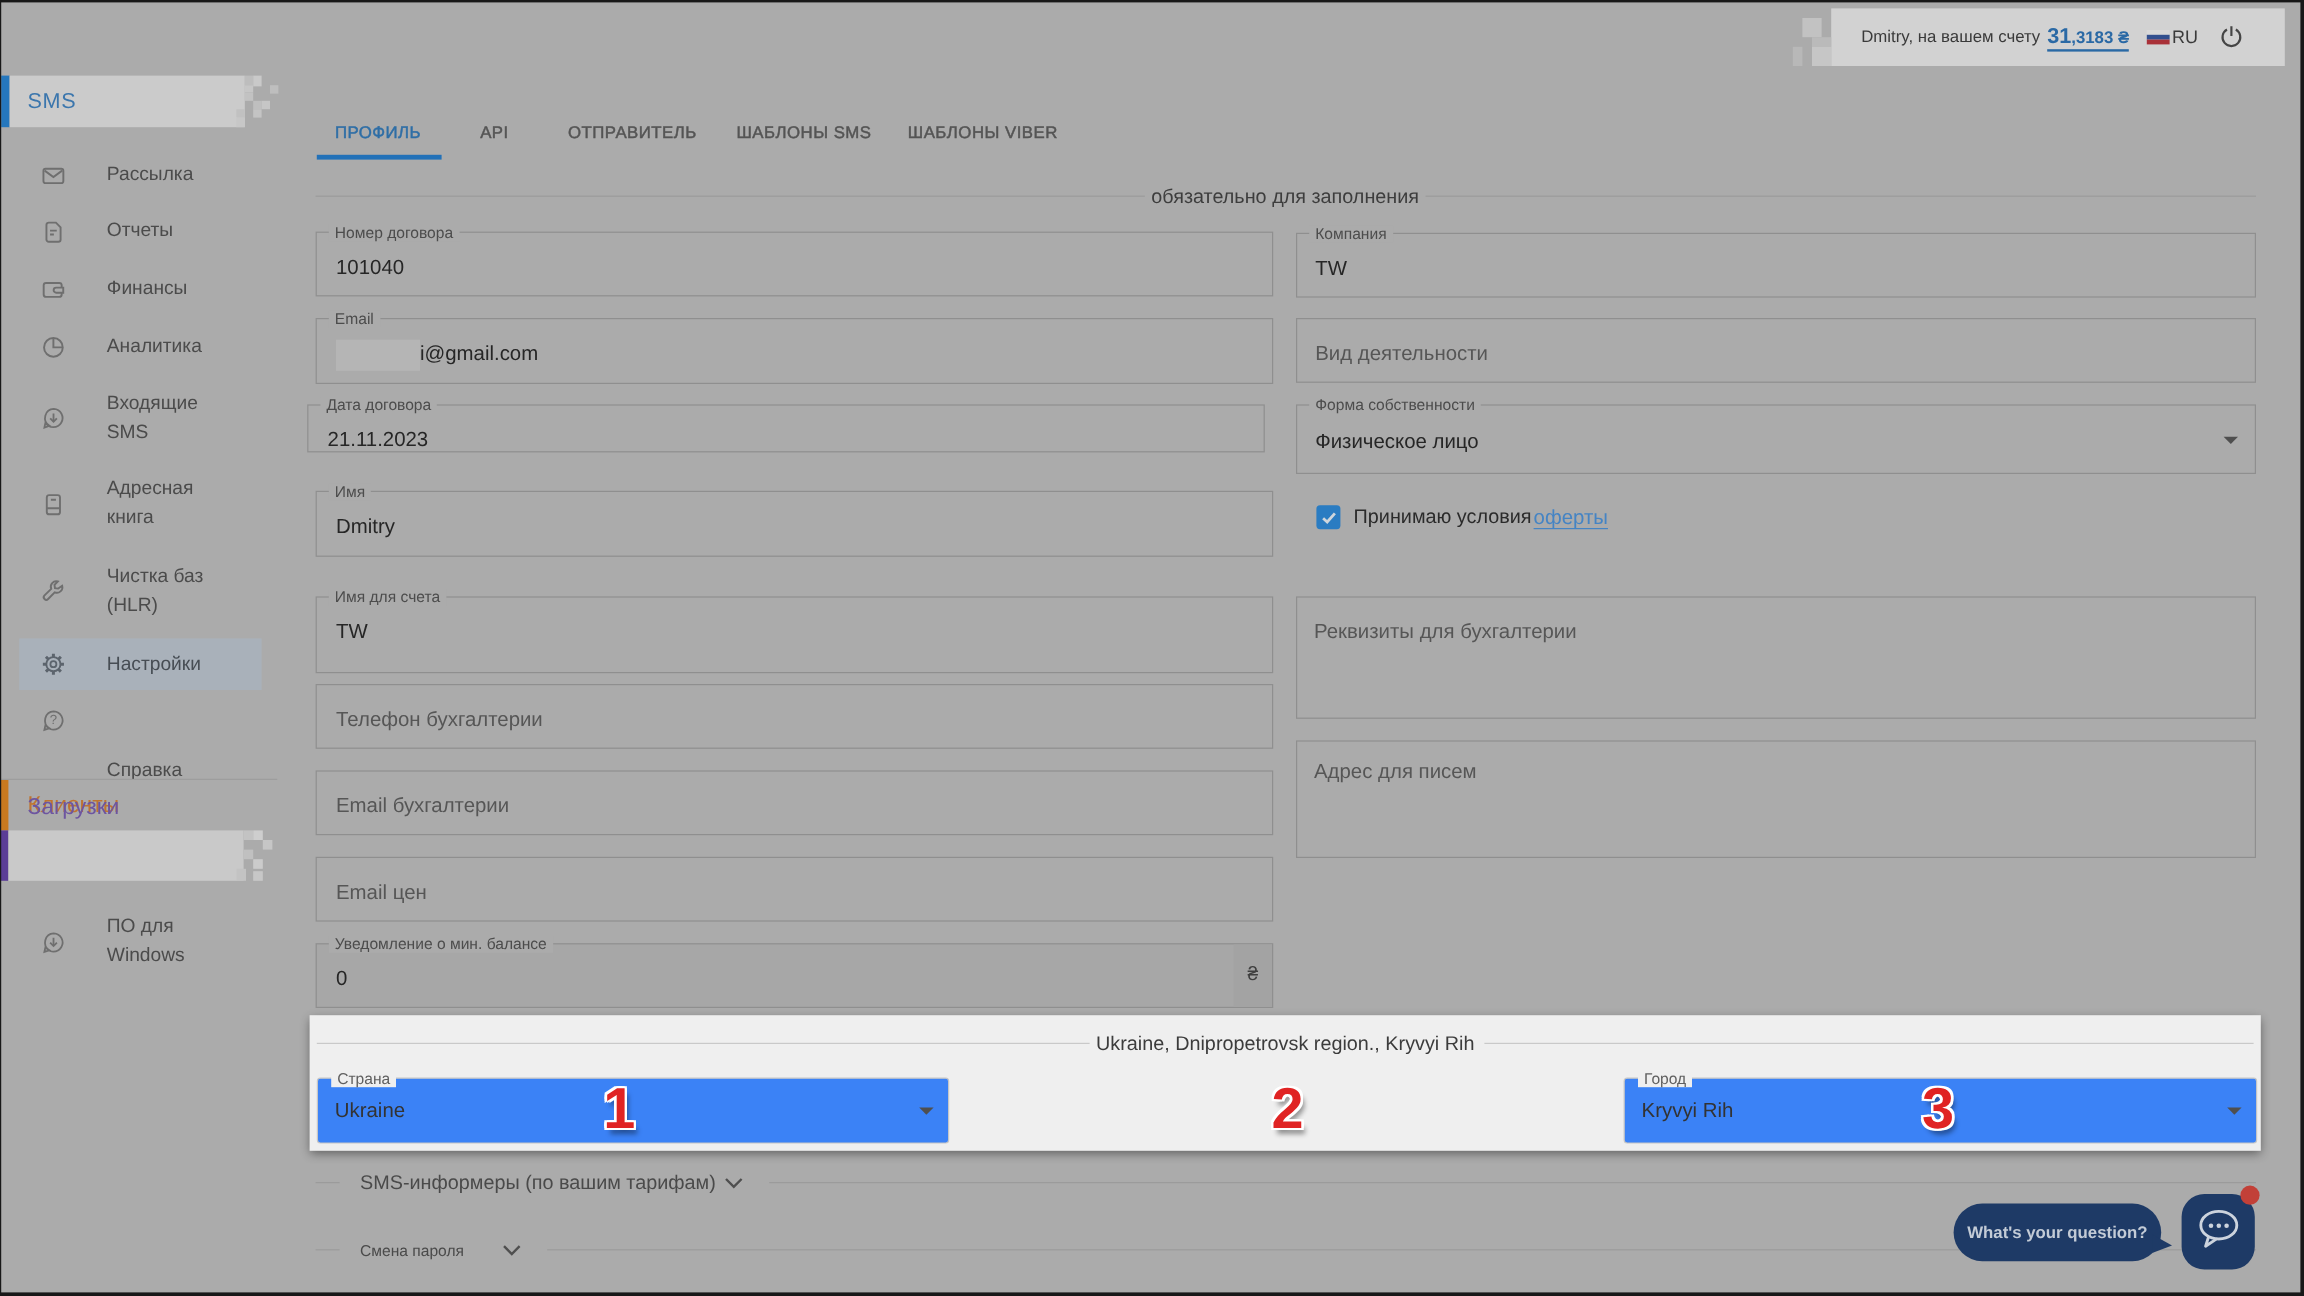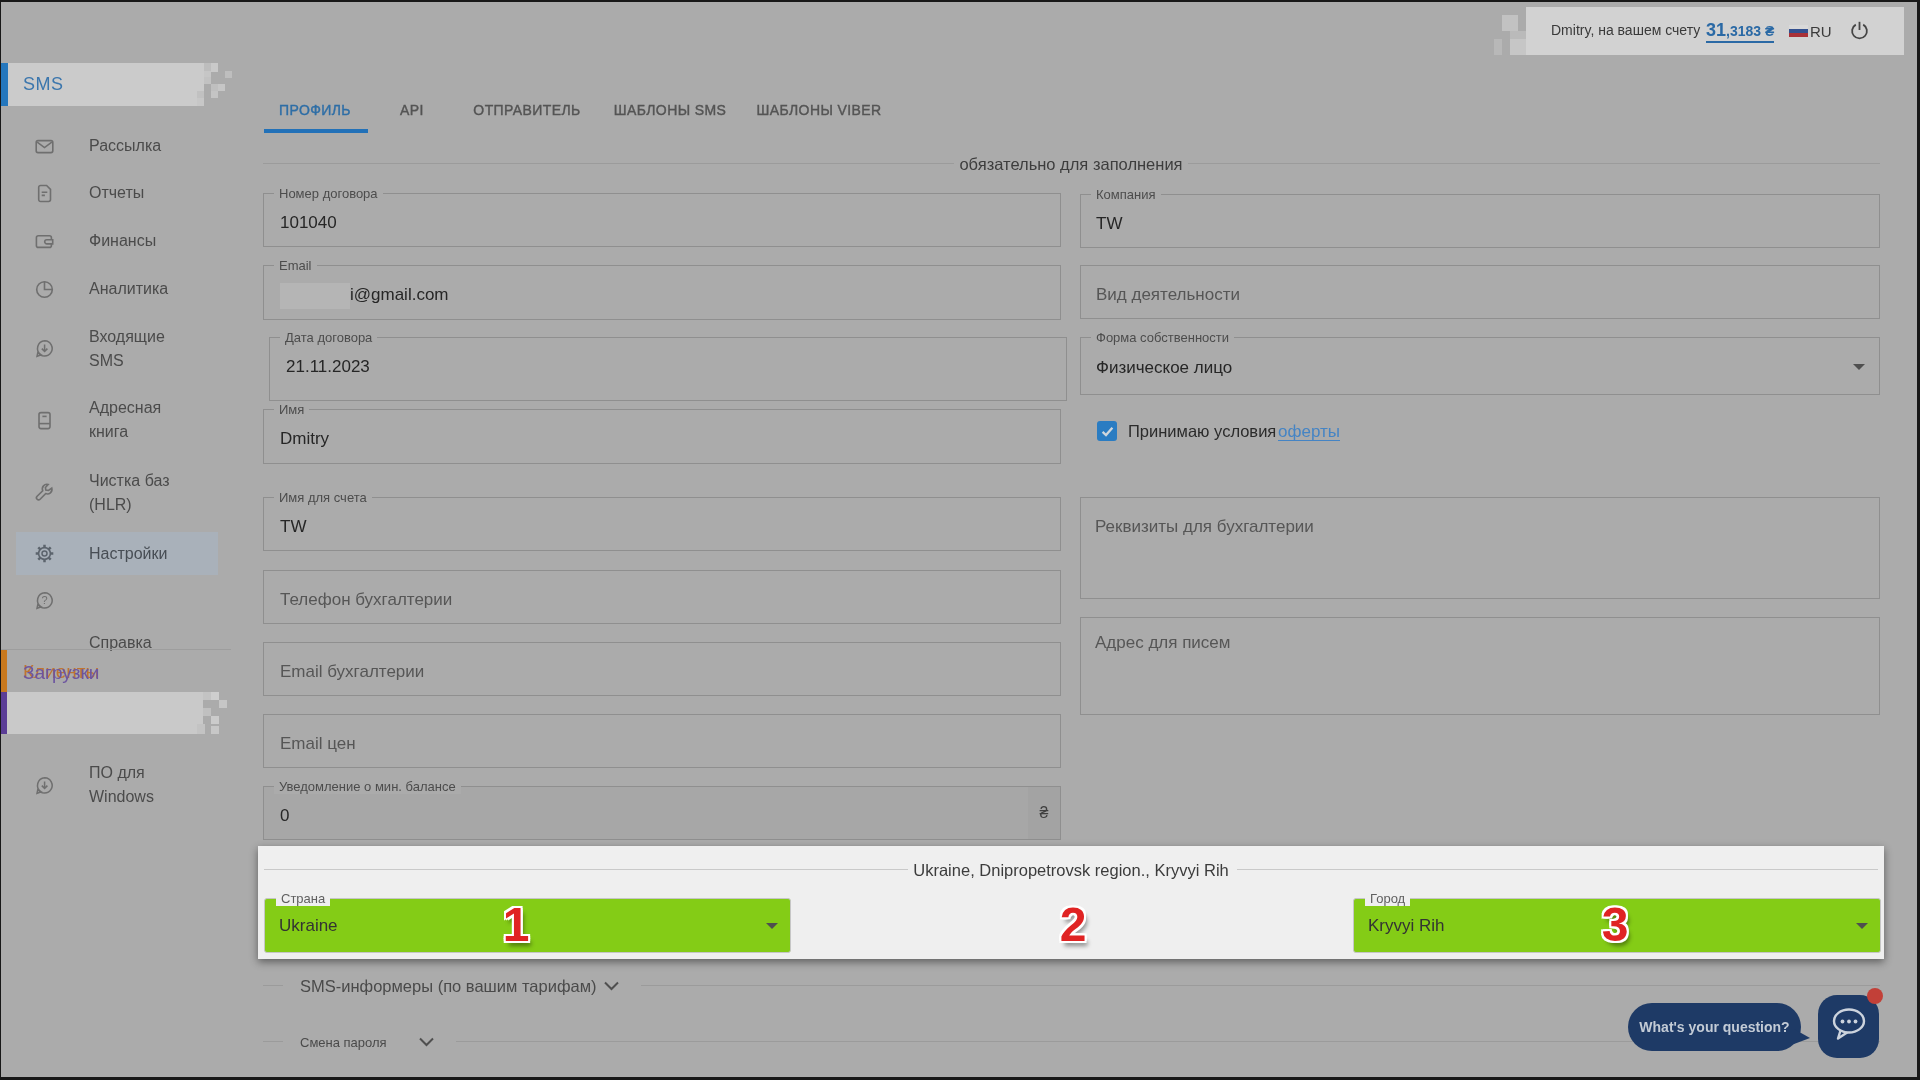--- a/index.html
+++ b/index.html
@@ -15,21 +15,21 @@
   .field .val { position:absolute; left:16px; top:20px; font-size:17px; line-height:17px;
     color:#262626; white-space:nowrap; }
   .ph { color:#565656 !important; }
   
   .mi { position:absolute; left:89px; font-size:16px; color:#4b4b4b; line-height:24px; white-space:nowrap; }
   .ico { position:absolute; left:34px; width:21px; height:21px; }
   
   .tab { position:absolute; top:103px; font-size:14px; line-height:14px; color:#545454;
     letter-spacing:0.4px; white-space:nowrap; transform:translateX(-50%); -webkit-text-stroke:0.4px currentColor; }
   
-  .sfield { position:absolute; background:#84cc16; border:1px solid #c6c6c6; border-radius:3px;text-align:center; }
+  .sfield { position:absolute; background:#3b82f6; border:1px solid #c6c6c6; border-radius:3px;text-align:center; }
   .sfield .lab { position:absolute; top:-7px; left:11px; background:#efefef; padding:0 5px;
     font-size:13px; line-height:14px; color:#5f5f5f; white-space:nowrap; }
   .sfield .val { position:absolute; left:14px; top:18px; font-size:17px; line-height:17px;
     color:#333333; white-space:nowrap; }
   .arrow { position:absolute; width:0; height:0; border-left:7px solid transparent;
     border-right:7px solid transparent; border-top:7px solid #4f4f4f; }
   .rednum { position:absolute; font-size:48px; line-height:48px; font-weight:bold; color:#e02323;
     transform:translateX(-50%);
     text-shadow:-2px -2px 0 #fff, 2px -2px 0 #fff, -2px 2px 0 #fff, 2px 2px 0 #fff,
       -2px 0 0 #fff, 2px 0 0 #fff, 0 -2px 0 #fff, 0 2px 0 #fff, 3px 5px 4px rgba(0,0,0,0.4); }
@@ -168,29 +168,29 @@
 
 <div class="field" style="left:263px; top:193px; width:798px; height:54px;">
   <span class="lab">Номер договора</span>
     <span class="val">101040</span>
 </div>
 <div class="field" style="left:263px; top:265px; width:798px; height:55px;">
   <span class="lab">Email</span>
   <span class="ab" style="left:16px; top:17px; width:70px; height:26px; background:#b5b5b5;"></span>
   <span class="val" style="left:86px;">i@gmail.com</span>
 </div>
-<div class="field" style="left:269px; top:337px; width:798px; height:64px;">
+<div class="field" style="left:256px; top:337px; width:798px; height:40px;">
   <span class="lab">Дата договора</span>
     <span class="val">21.11.2023</span>
 </div>
 <div class="field" style="left:263px; top:409px; width:798px; height:55px;">
   <span class="lab">Имя</span>
     <span class="val">Dmitry</span>
 </div>
-<div class="field" style="left:263px; top:497px; width:798px; height:54px;padding-left:17px;">
+<div class="field" style="left:263px; top:497px; width:798px; height:64px;padding-left:17px;">
   <span class="lab">Имя для счета</span>
     <span class="val">TW</span>
 </div>
 <div class="field" style="left:263px; top:570px; width:798px; height:54px;padding-left:47px;">
   <span class="val ph">Телефон бухгалтерии</span>
 </div>
 <div class="field" style="left:263px; top:642px; width:798px; height:54px;">
   <span class="val ph">Email бухгалтерии</span>
 </div>
 <div class="field" style="left:263px; top:714px; width:798px; height:54px;">

